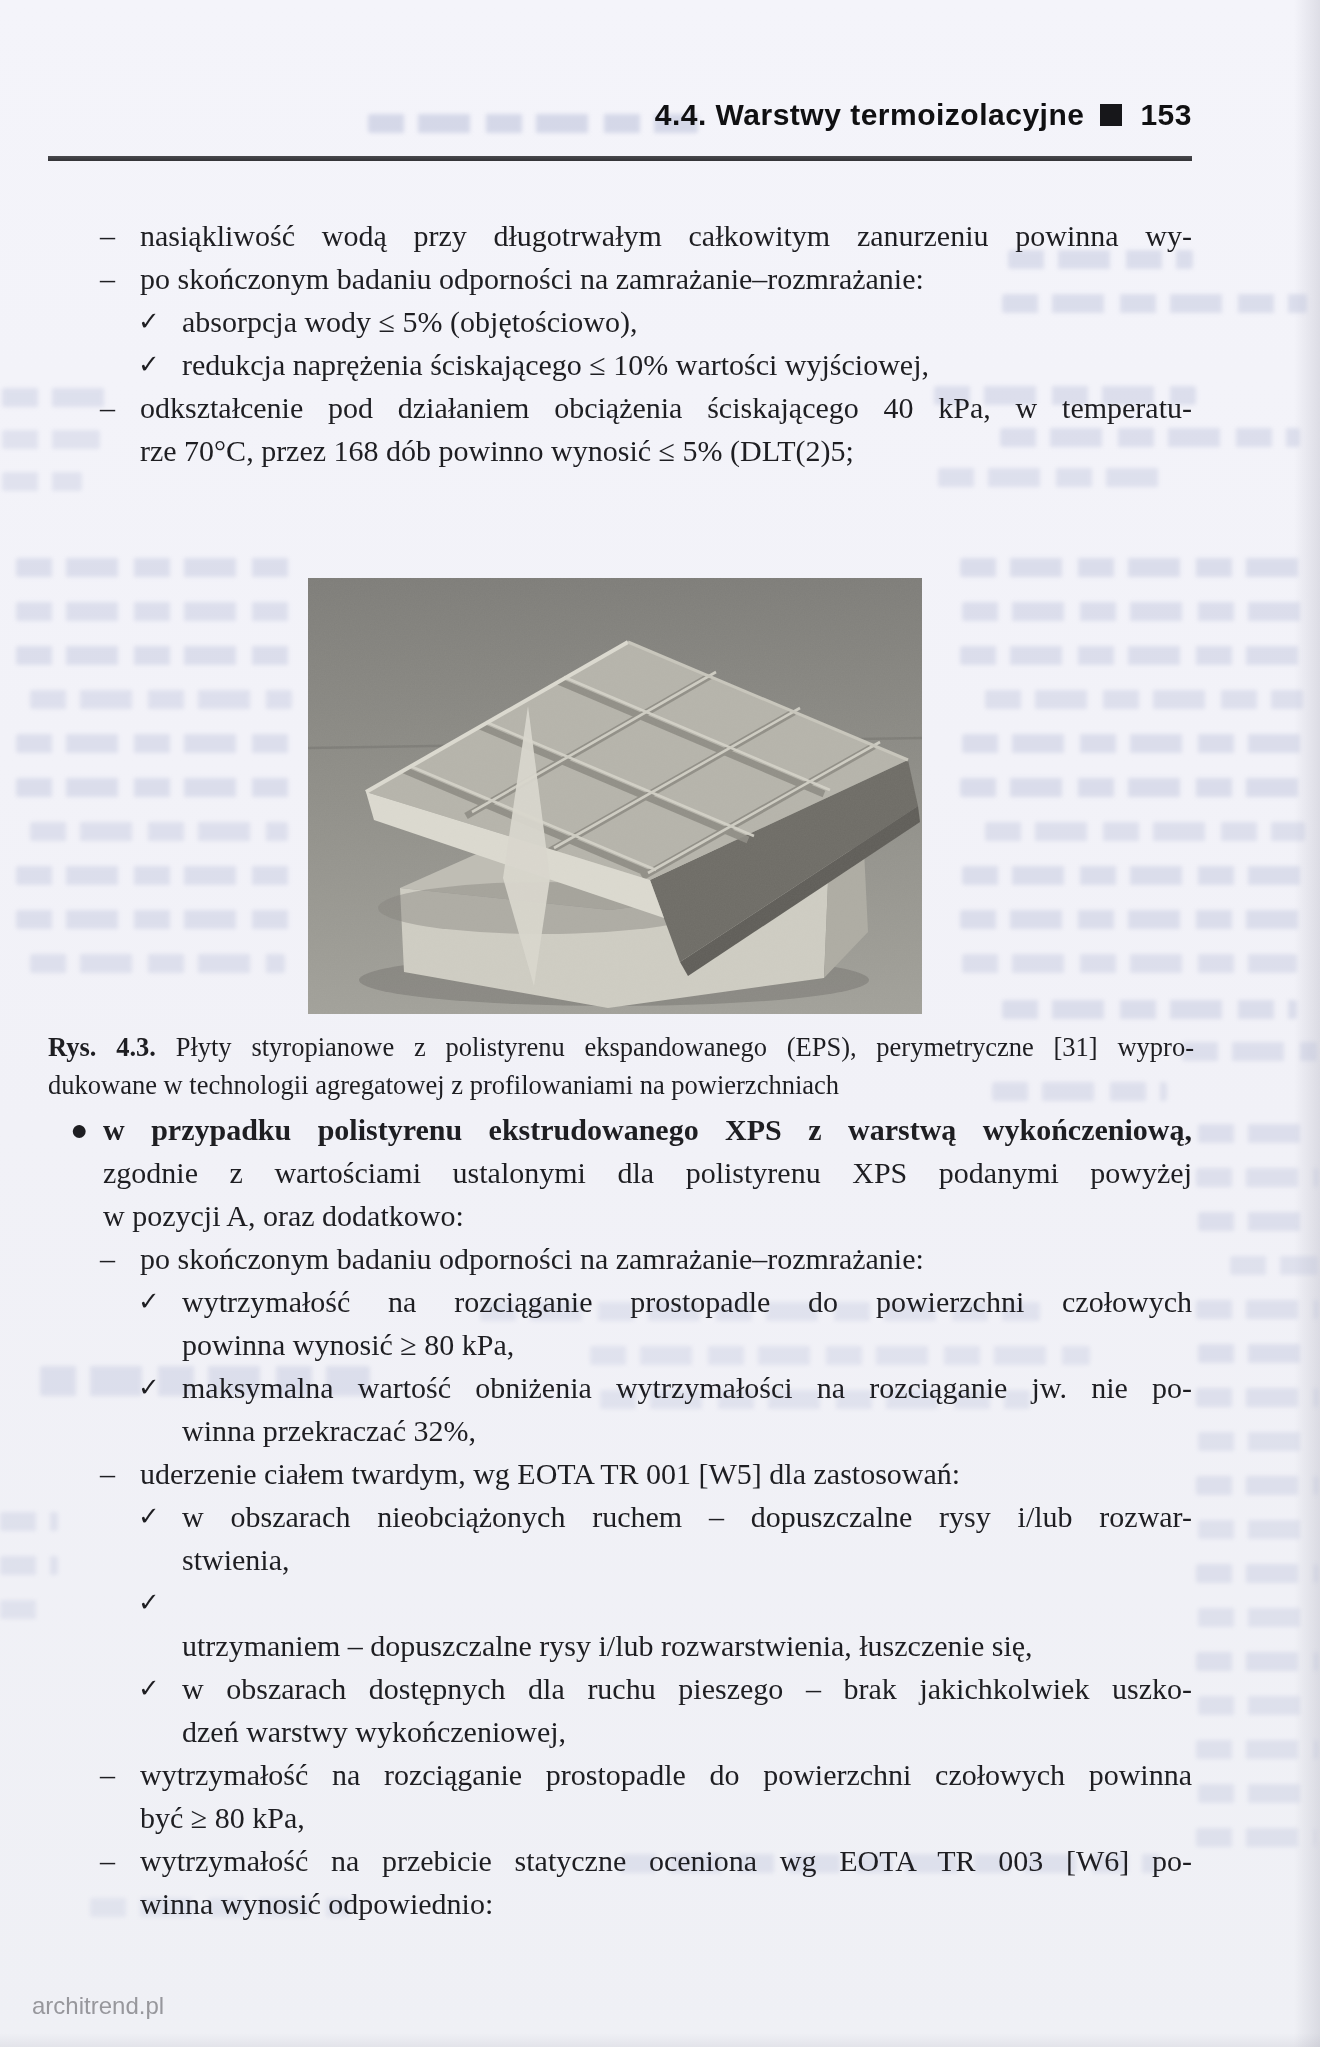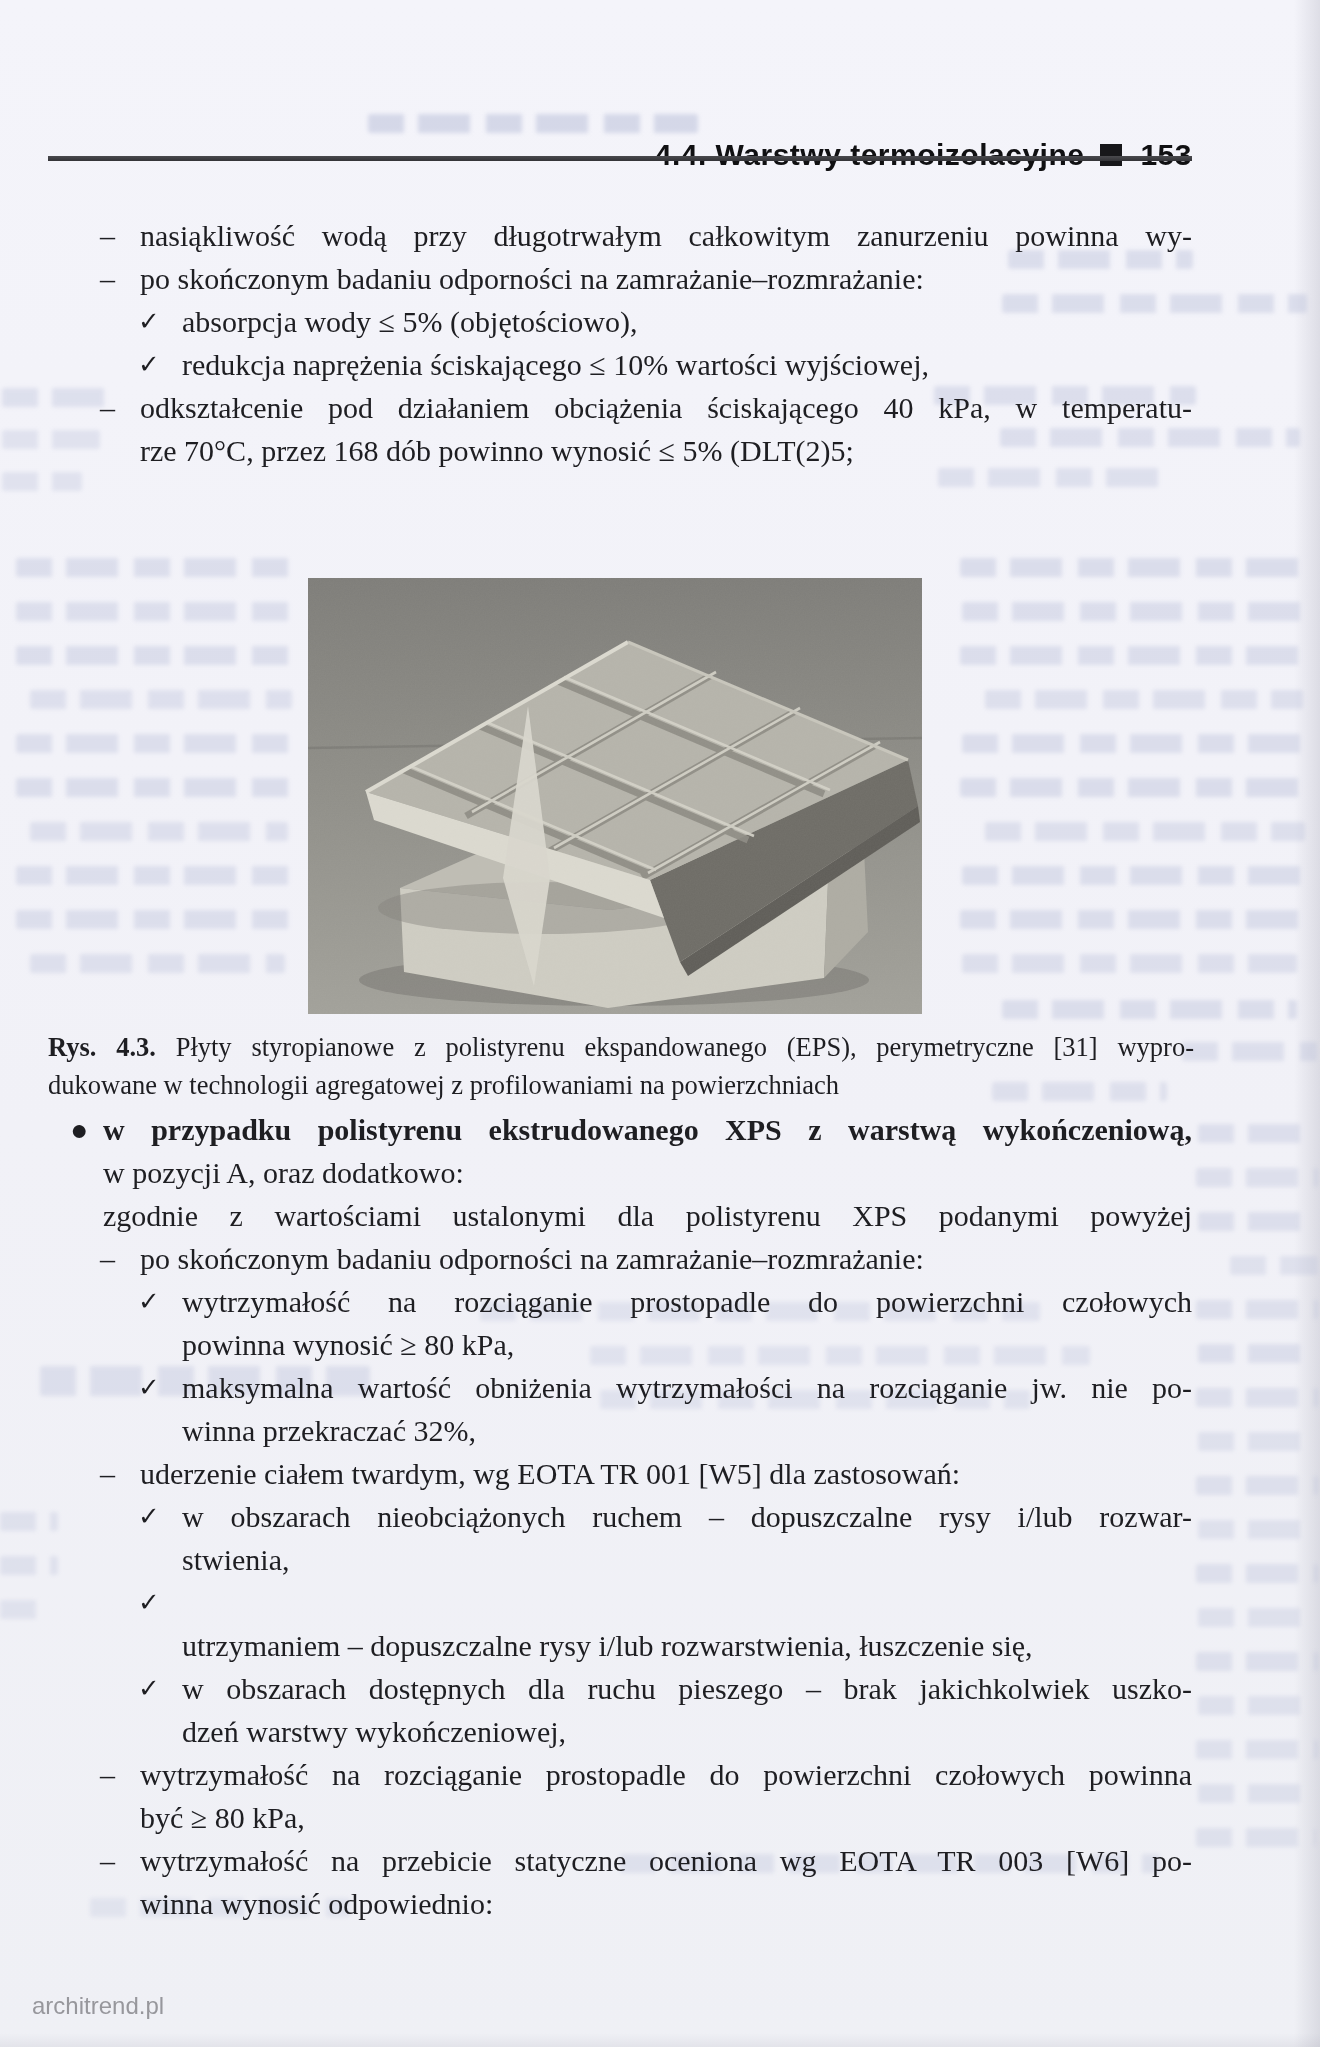--- a/index.html
+++ b/index.html
@@ -10,21 +10,21 @@
   }
   
   .edge-shade{position:absolute;inset:0;pointer-events:none;
     background:
       linear-gradient(270deg,rgba(120,120,140,.18) 0,rgba(120,120,140,0) 26px),
       linear-gradient(0deg,rgba(120,120,140,.10) 0,rgba(120,120,140,0) 14px);
   }
   
   .hdr{position:absolute;left:48px;top:98px;width:1144px;text-align:right;
     font-family:"Liberation Sans",sans-serif;font-weight:700;font-size:30px;
-    color:#101012;letter-spacing:.5px;white-space:nowrap;margin-top:40px;}
+    color:#101012;letter-spacing:.5px;white-space:nowrap;}
   .hdr .sq{display:inline-block;width:22px;height:22px;background:#17171a;
     margin:0 18px 0 16px;position:relative;top:1px;}
   .hdr-rule{position:absolute;left:48px;top:156px;width:1144px;height:5px;
     background:linear-gradient(180deg,#4a4a4e,#333337);}
   
   .list{position:absolute;left:48px;width:1144px;font-size:30px;}
   .line{position:relative;height:43px;line-height:43px;white-space:nowrap;}
   .line .txt{display:block;white-space:normal;height:43px;overflow:hidden;}
   .line .mk{position:absolute;top:0;}
   .dash .mk{left:52px;} .dash .txt{margin-left:92px;}
@@ -197,26 +197,26 @@
 <div class="caption">
   <span class="cl cl1"><span class="lbl">Rys. 4.3.</span><span> Płyty styropianowe z polistyrenu ekspandowanego (EPS), perymetryczne [31] wypro-</span></span>
   <span class="cl">dukowane w technologii agregatowej z profilowaniami na powierzchniach</span>
 </div>
 
 <div class="list" id="list-b" style="top:1108px;">
     <div class="line bullet j b">
       <span class="mk">●</span>
       <span class="txt">w przypadku polistyrenu ekstrudowanego XPS z warstwą wykończeniową,</span>
     </div>
+    <div class="line cont-bullet j">
+      <span class="txt">zgodnie z wartościami ustalonymi dla polistyrenu XPS podanymi powyżej</span>
+    </div>
     <div class="line cont-bullet">
       <span class="txt">w pozycji A, oraz dodatkowo:</span>
     </div>
-    <div class="line cont-bullet j">
-      <span class="txt">zgodnie z wartościami ustalonymi dla polistyrenu XPS podanymi powyżej</span>
-    </div>
     <div class="line dash">
       <span class="mk">–</span>
       <span class="txt">po skończonym badaniu odporności na zamrażanie–rozmrażanie:</span>
     </div>
     <div class="line check j">
       <span class="mk">✓</span>
       <span class="txt">wytrzymałość na rozciąganie prostopadle do powierzchni czołowych</span>
     </div>
     <div class="line cont-check">
       <span class="txt">powinna wynosić ≥ 80 kPa,</span>

